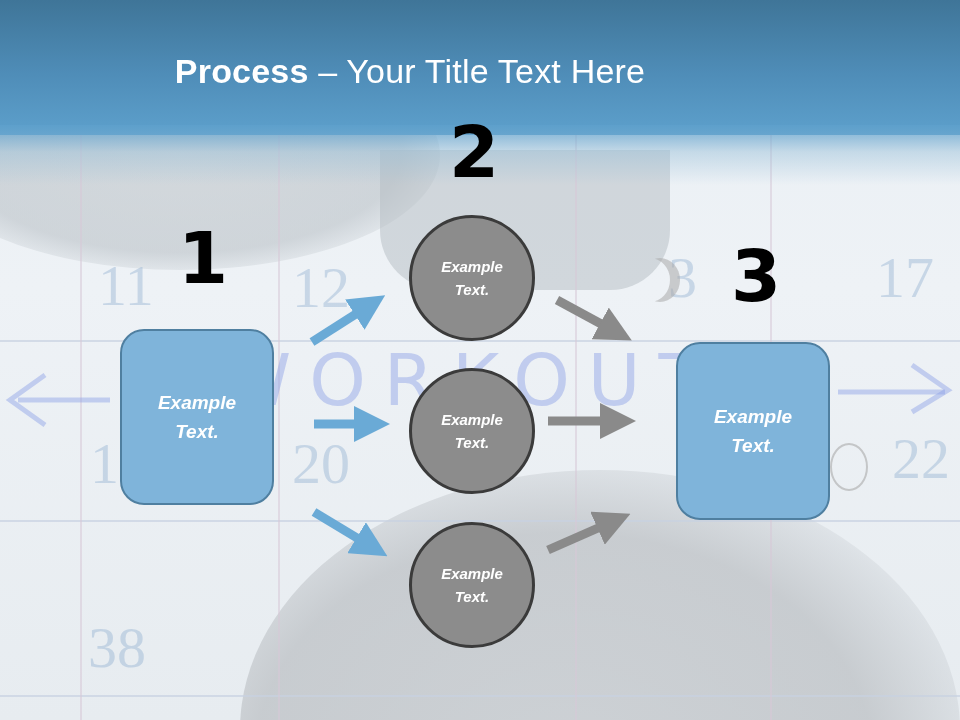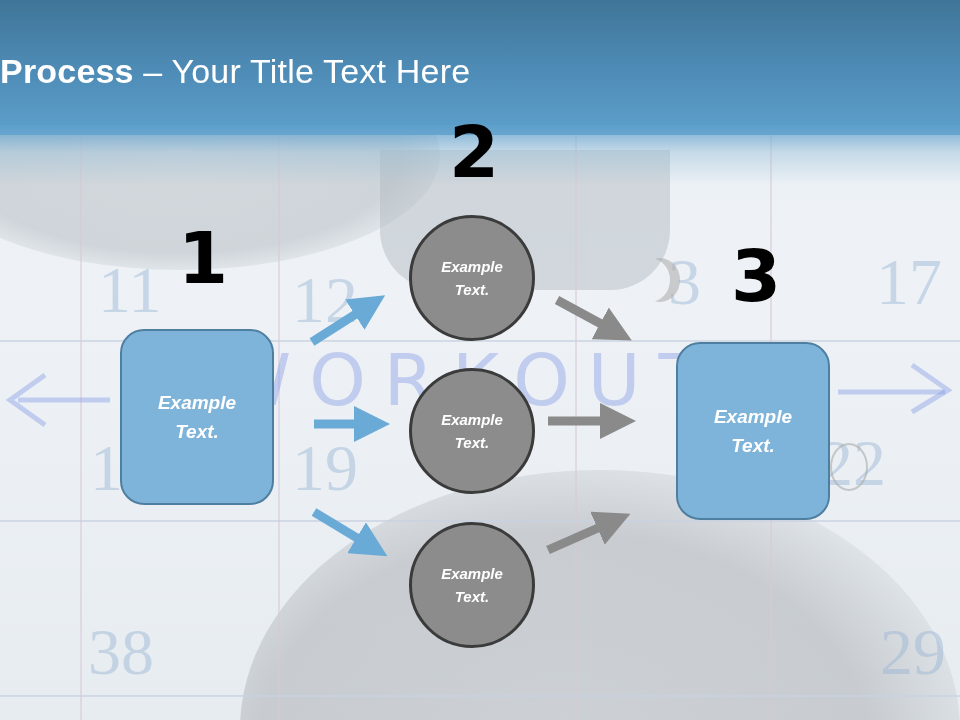--- a/index.html
+++ b/index.html
@@ -3,28 +3,28 @@
 <meta charset="utf-8">
 <style>
   html,body{margin:0;padding:0;}
   body{width:960px;height:720px;overflow:hidden;position:relative;font-family:"Liberation Sans","DejaVu Sans",sans-serif;}
   .slide{position:absolute;left:0;top:0;width:960px;height:720px;overflow:hidden;
     background:linear-gradient(180deg,#e9eff4 0%,#eef2f6 40%,#e7ecf0 100%);}
   .header{position:absolute;left:0;top:0;width:960px;height:135px;
     background:linear-gradient(180deg,#3f7598 0%,#4f8db8 55%,#5da0cc 100%);}
   .header-fade{position:absolute;left:0;top:125px;width:960px;height:60px;
     background:linear-gradient(180deg,rgba(94,160,204,0.85) 0%,rgba(150,190,215,0.45) 45%,rgba(233,239,244,0) 100%);}
-  .title{position:absolute;left:0;top:52px;width:804px;color:#ffffff;font-size:34px;letter-spacing:0.2px;}
+  .title{position:absolute;left:8px;top:52px;width:804px;text-align:center;color:#ffffff;font-size:34px;letter-spacing:0.2px;}
   .title b{font-weight:bold;}
   .title span.rest{font-weight:normal;}
 
   
   .grid-h{position:absolute;left:0;height:2px;background:rgba(200,210,225,0.7);width:960px;}
   .grid-v{position:absolute;top:130px;width:2px;height:590px;background:rgba(215,200,215,0.55);}
-  .cal-num{position:absolute;font-family:"Liberation Serif","DejaVu Serif",serif;color:rgba(150,180,210,0.45);font-size:66px;}
+  .cal-num{position:absolute;font-family:"Liberation Serif","DejaVu Serif",serif;color:rgba(150,180,210,0.45);font-size:58px;}
   .plate-top{position:absolute;left:-80px;top:40px;width:520px;height:230px;border-radius:50%;
     background:radial-gradient(ellipse at center,rgba(190,196,200,0.55) 0%,rgba(170,178,184,0.45) 60%,rgba(210,215,220,0) 80%);}
   .tab-shape{position:absolute;left:380px;top:150px;width:290px;height:140px;border-radius:0 0 60px 60px;
     background:rgba(180,188,194,0.5);}
   .plate-bottom{position:absolute;left:240px;top:470px;width:720px;height:520px;border-radius:50%;
     background:radial-gradient(ellipse at 45% 55%,rgba(196,200,204,0.75) 0%,rgba(186,190,194,0.7) 55%,rgba(200,205,210,0.4) 72%,rgba(230,235,240,0) 80%);}
   .hand-text{position:absolute;font-family:"DejaVu Sans",sans-serif;color:rgba(140,160,230,0.45);font-size:72px;letter-spacing:18px;}
   .moon{position:absolute;left:640px;top:258px;width:40px;height:44px;border-radius:50%;
     box-shadow:-10px 0 0 0 rgba(170,170,170,0.55) inset;}
   .circle-mark{position:absolute;left:830px;top:443px;width:34px;height:44px;border-radius:50%;border:2px solid rgba(170,170,170,0.6);}
@@ -51,28 +51,27 @@
 
   <div class="grid-h" style="top:340px"></div>
   <div class="grid-h" style="top:520px"></div>
   <div class="grid-h" style="top:695px"></div>
   <div class="grid-v" style="left:80px"></div>
   <div class="grid-v" style="left:278px"></div>
   <div class="grid-v" style="left:575px"></div>
   <div class="grid-v" style="left:770px"></div>
 
   <div class="cal-num" style="left:98px;top:252px">11</div>
-  <div class="cal-num" style="left:292px;top:262px">12</div>
+  <div class="cal-num" style="left:292px;top:254px">12</div>
   <div class="cal-num" style="left:668px;top:244px">3</div>
   <div class="cal-num" style="left:876px;top:244px">17</div>
   <div class="cal-num" style="left:90px;top:430px">18</div>
-  <div class="cal-num" style="left:292px;top:430px">19</div>
-  <div class="cal-num" style="left:820px;top:425px">22</div>
+  <div class="cal-num" style="left:292px;top:430px">20</div>
+  <div class="cal-num" style="left:892px;top:425px">22</div>
   <div class="cal-num" style="left:88px;top:614px">38</div>
-  <div class="cal-num" style="left:880px;top:614px">29</div>
 
   <div class="hand-text" style="left:220px;top:338px">WORKOUT</div>
   <div class="moon"></div>
   <div class="circle-mark"></div>
 
   <div class="header"></div>
   <div class="header-fade"></div>
   <div class="title">
     <b>Process</b><span class="rest"> – Your Title Text Here</span>
   </div>

